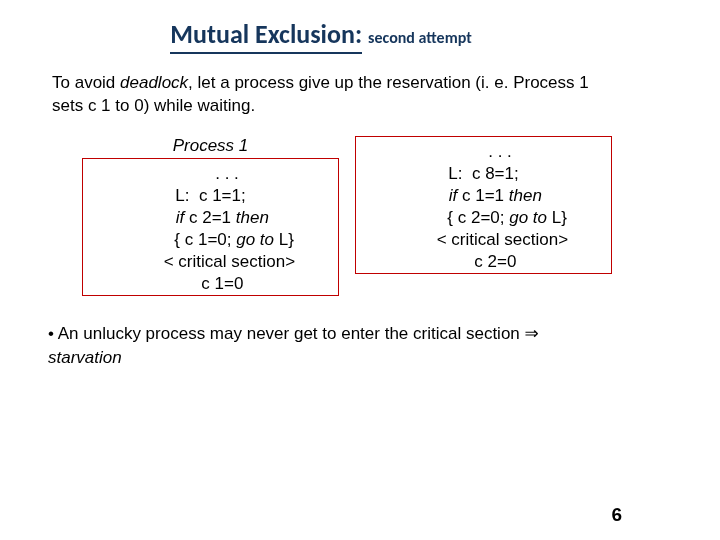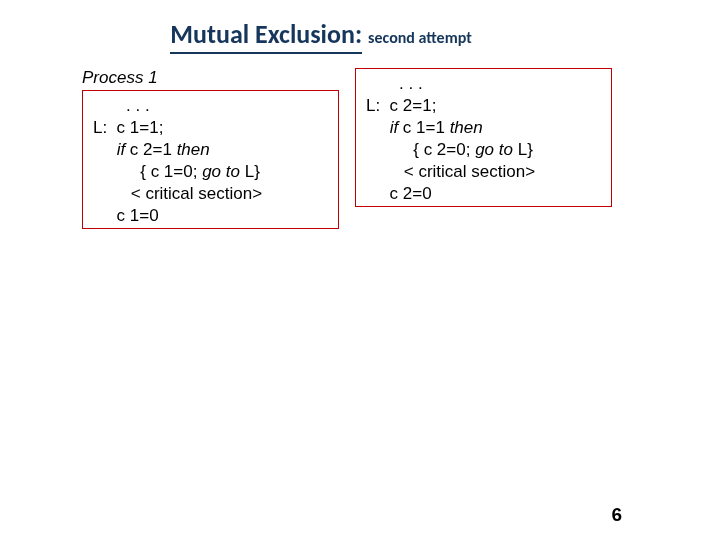--- a/index.html
+++ b/index.html
@@ -40,20 +40,21 @@
   .intro {
     font-size: 17px;
     padding: 22px 48px 0 52px;
     line-height: 1.35;
   }
   .italic { font-style: italic; }
   .procs {
     display: flex;
     padding: 18px 30px 0 82px;
     gap: 16px;
+    text-align: center;
   }
   .proc {
     width: 268px;
   }
   .proc-title {
     font-size: 17px;
     font-style: italic;
     margin-bottom: 2px;
   }
   .codebox {
@@ -89,42 +90,48 @@
 </style>
 </head>
 <body>
 
 <div class="slide">
 
   <div class="title">
     <span class="title-main">Mutual Exclusion:</span><span class="title-sub">second attempt</span>
   </div>
 
+  <div class="intro">
+    <span>To avoid </span><span class="italic">deadlock</span><span>, let a process give up the reservation (i. e. Process 1 sets c 1 to 0) while waiting.</span>
+  </div>
 
   <div class="procs">
 
     <div class="proc">
       <div class="proc-title">Process 1</div>
       <div class="codebox"><span>       . . .</span>
 <span>L:  c 1=1;</span>
 <span>     </span><span class="kw">if</span><span> c 2=1 </span><span class="kw">then</span>
 <span>          { c 1=0; </span><span class="kw">go to</span><span> L}</span>
 <span>        &lt; critical section&gt;</span>
 <span>     c 1=0</span></div>
     </div>
 
     <div class="proc">
       <div class="codebox"><span>       . . .</span>
-<span>L:  c 2=1;</span>
+<span>L:  c 8=1;</span>
 <span>     </span><span class="kw">if</span><span> c 1=1 </span><span class="kw">then</span>
 <span>          { c 2=0; </span><span class="kw">go to</span><span> L}</span>
 <span>        &lt; critical section&gt;</span>
 <span>     c 2=0</span></div>
     </div>
 
   </div>
 
   <div class="bullets">
+    <p>
+      <span>• An unlucky process may never get to enter the critical section </span><span class="arrow">⇒</span><span class="italic"> starvation</span>
+    </p>
   </div>
 
   <div class="pagenum">6</div>
 
 </div>
 
 </body></html>

